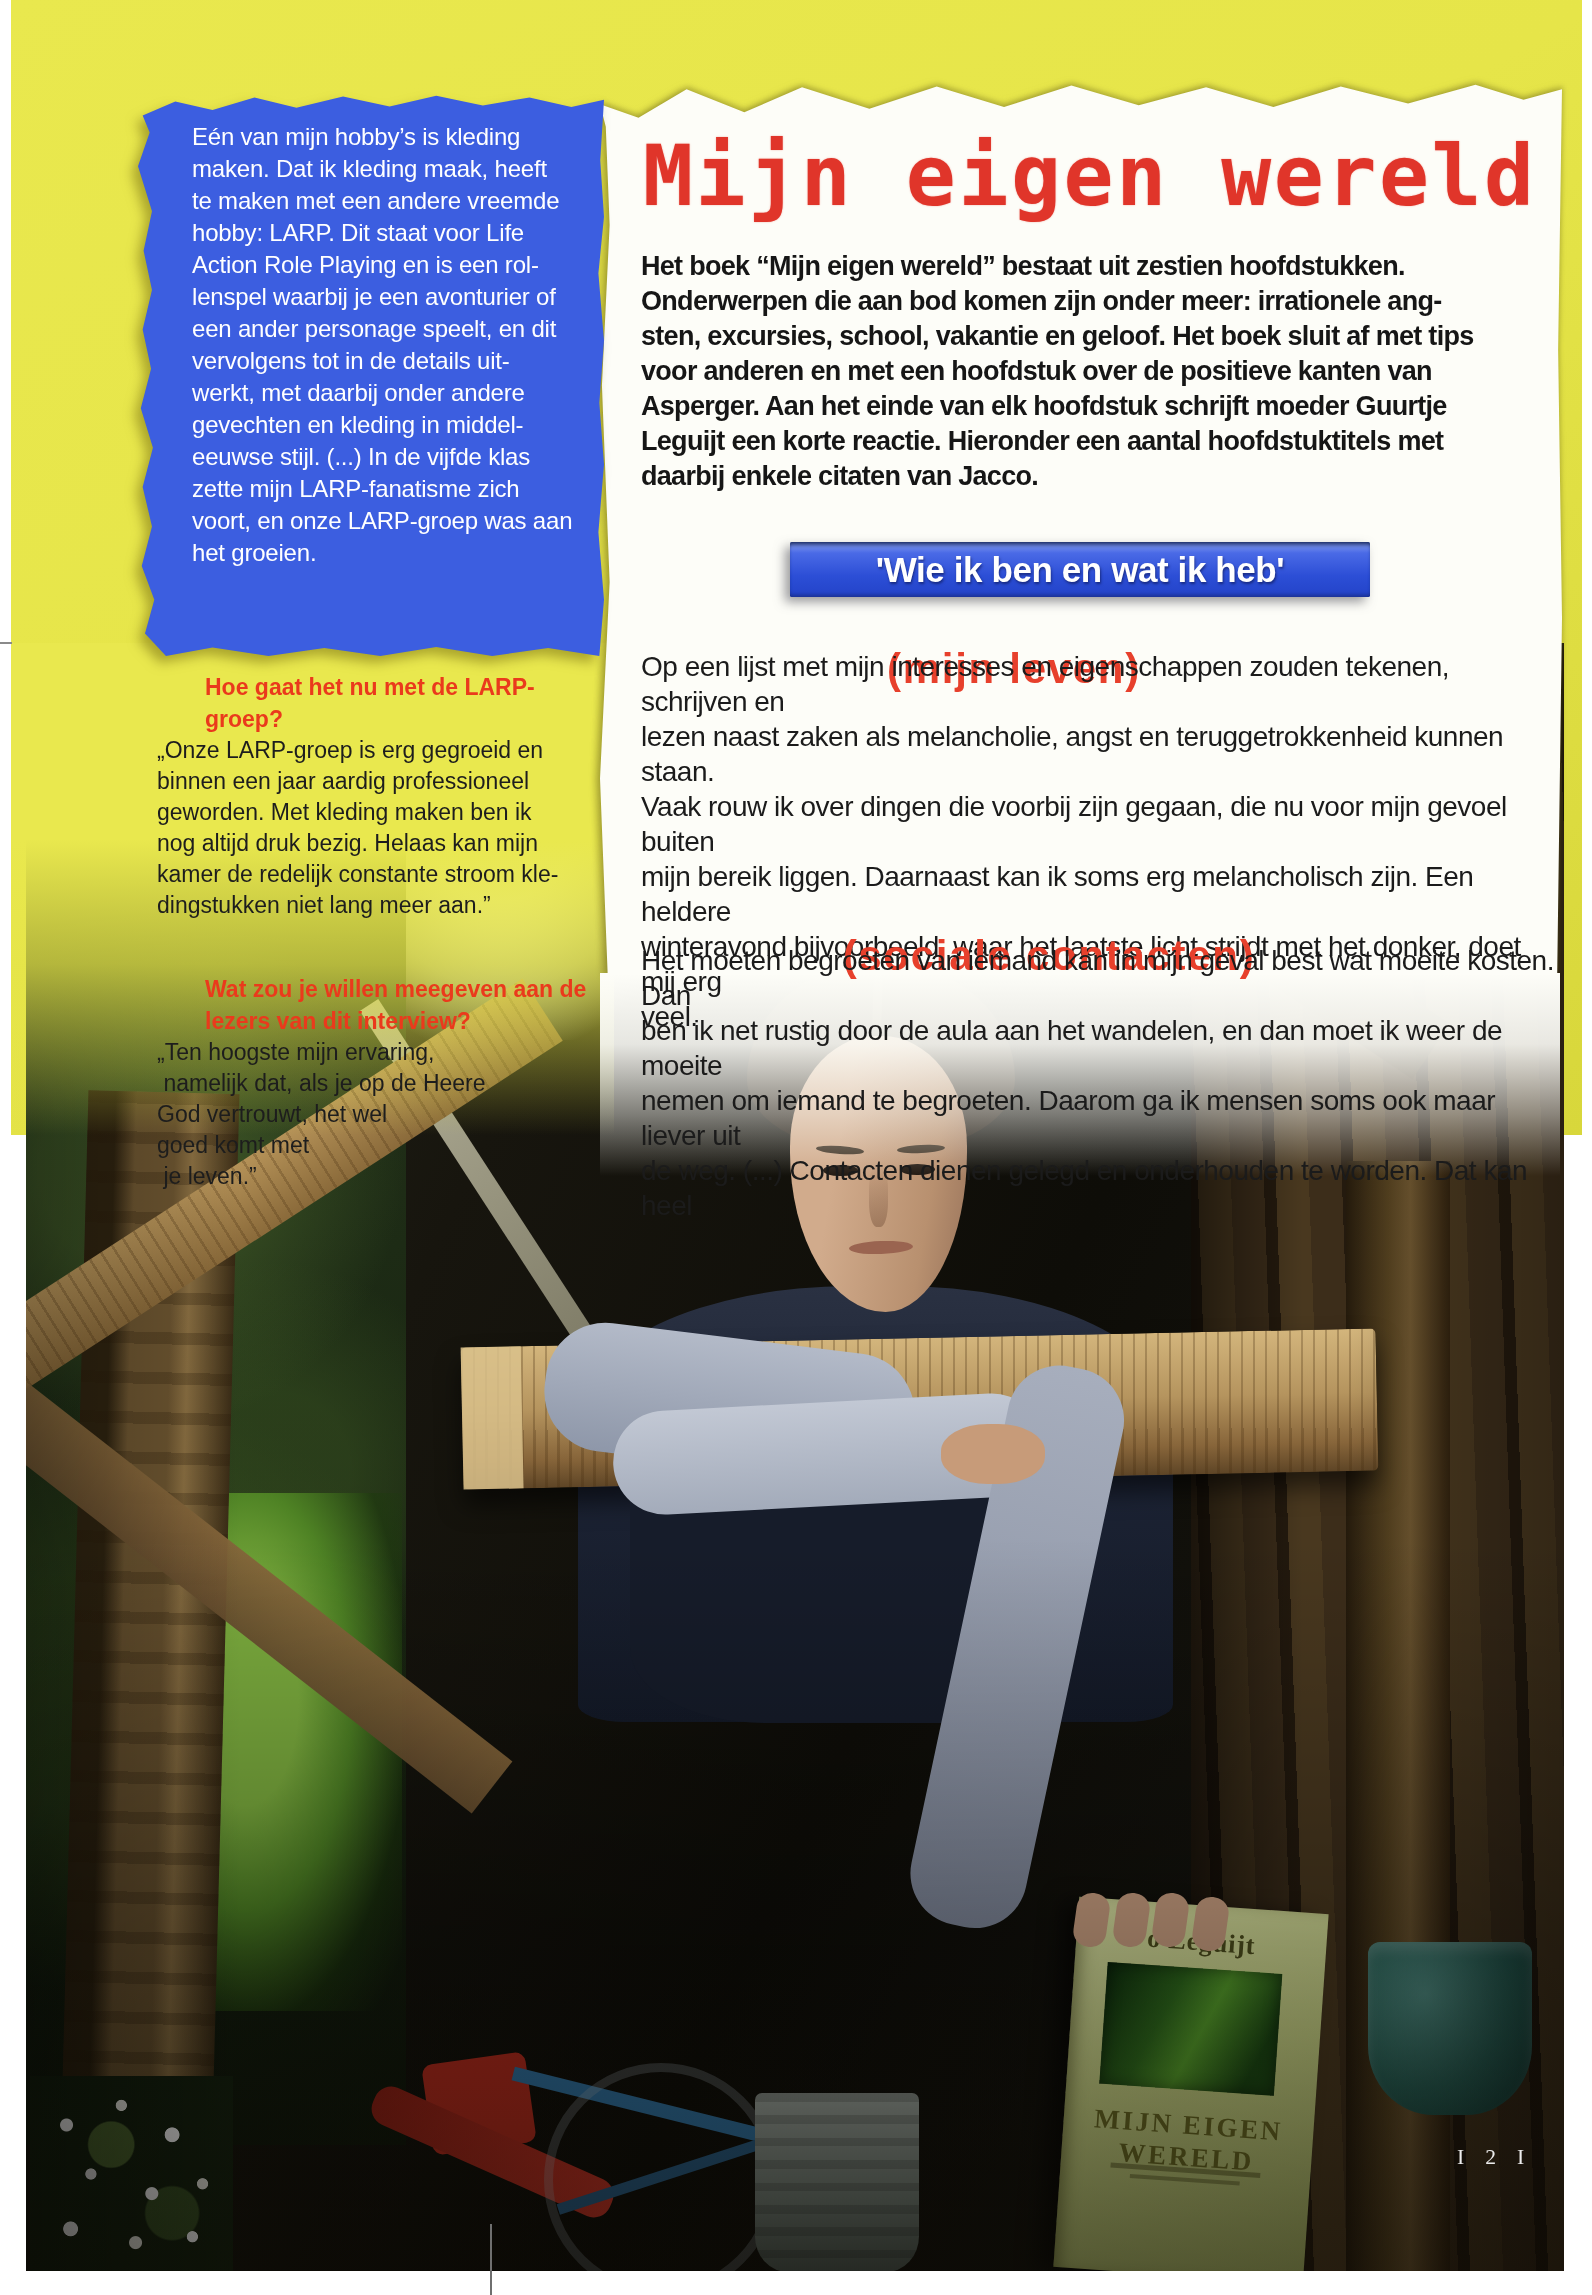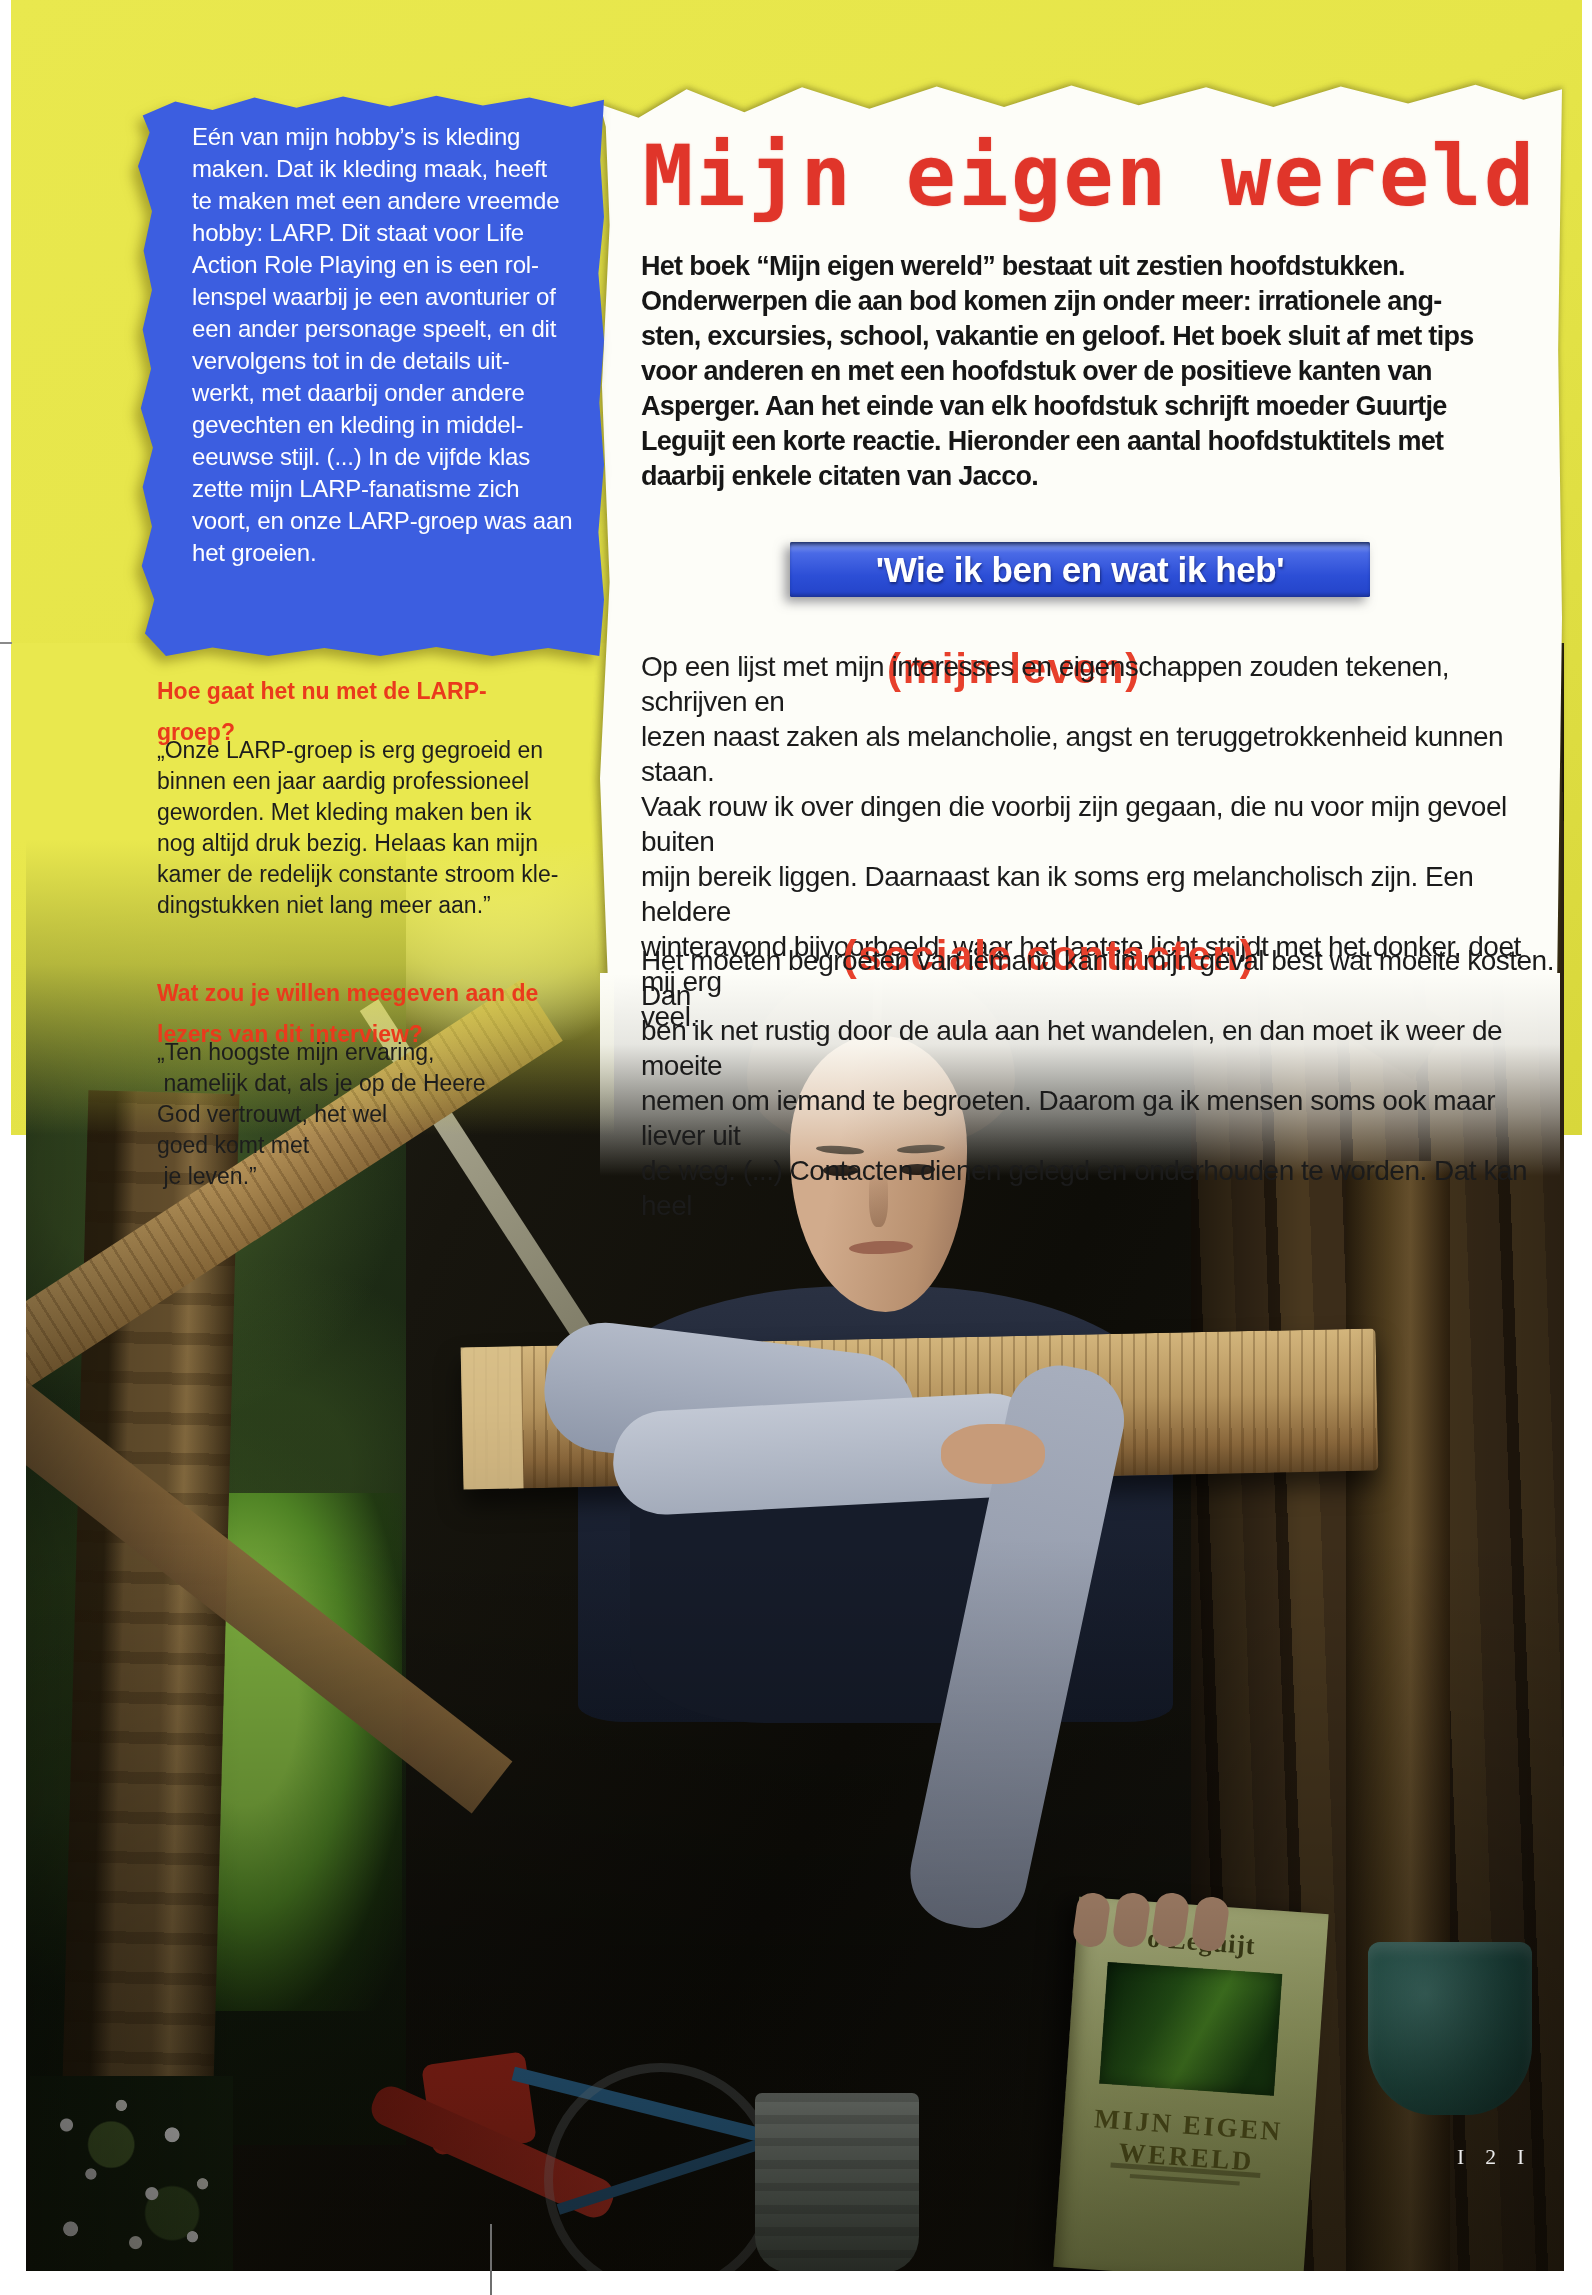--- a/index.html
+++ b/index.html
@@ -124,21 +124,21 @@
 
   
   .blue-box{left:138px;top:93px;width:466px;height:563px;z-index:5;
     filter:drop-shadow(-5.2px 7px 6px rgba(110,100,10,.5));}
   .blue-box-inner{width:100%;height:100%;background:var(--blue-box,#3c5ee0);
     clip-path:polygon(0% 13%,2.5% 7%,1% 4%,8% 1.5%,16% 3%,25% .8%,34% 2.6%,44% .6%,54% 2.4%,64% .5%,74% 2.2%,84% .8%,93% 2.5%,100% 1.2%,99.2% 12%,100% 22%,98.8% 32%,100% 44%,99% 55%,100% 66%,98.8% 78%,100% 90%,99% 100%,88% 98.6%,76% 100%,64% 98.4%,52% 100%,40% 98.6%,28% 100%,16% 98.5%,6% 100%,1.5% 96%,3.5% 90%,.8% 84%,3% 77%,1% 70%,3.2% 63%,.6% 56%,2.8% 49%,1% 42%,3% 35%,1.2% 28%,3% 21%);}
   .blue-box-text{position:absolute;left:54px;top:28px;width:388px;
     font-size:24px;line-height:32px;letter-spacing:-0.2px;color:#fff;}
 
   
-  .qa-q{z-index:6;font-size:23px;line-height:41px;font-weight:bold;color:var(--red-heading,#ea3a1c);}
+  .qa-q{z-index:6;font-size:23px;line-height:32px;font-weight:bold;color:var(--red-heading,#ea3a1c);margin-left:48px;}
   .qa-a{z-index:6;font-size:23px;line-height:31px;color:#1d1d1d;}
   .q1{left:157px;top:671px;width:414px;}
   .a1{left:157px;top:735px;width:431px;}
   .q2{left:157px;top:973px;width:431px;}
   .a2{left:157px;top:1037px;width:362px;}
 
   
   .panel{left:600px;top:82px;width:962px;height:893px;z-index:4;
     filter:drop-shadow(-3.5px 2.6px 3.5px rgba(110,105,25,.45)) drop-shadow(1.7px -2.6px 2.6px rgba(100,95,25,.35));}
   .panel-inner{width:100%;height:100%;background:var(--panel,#fdfdf8);

